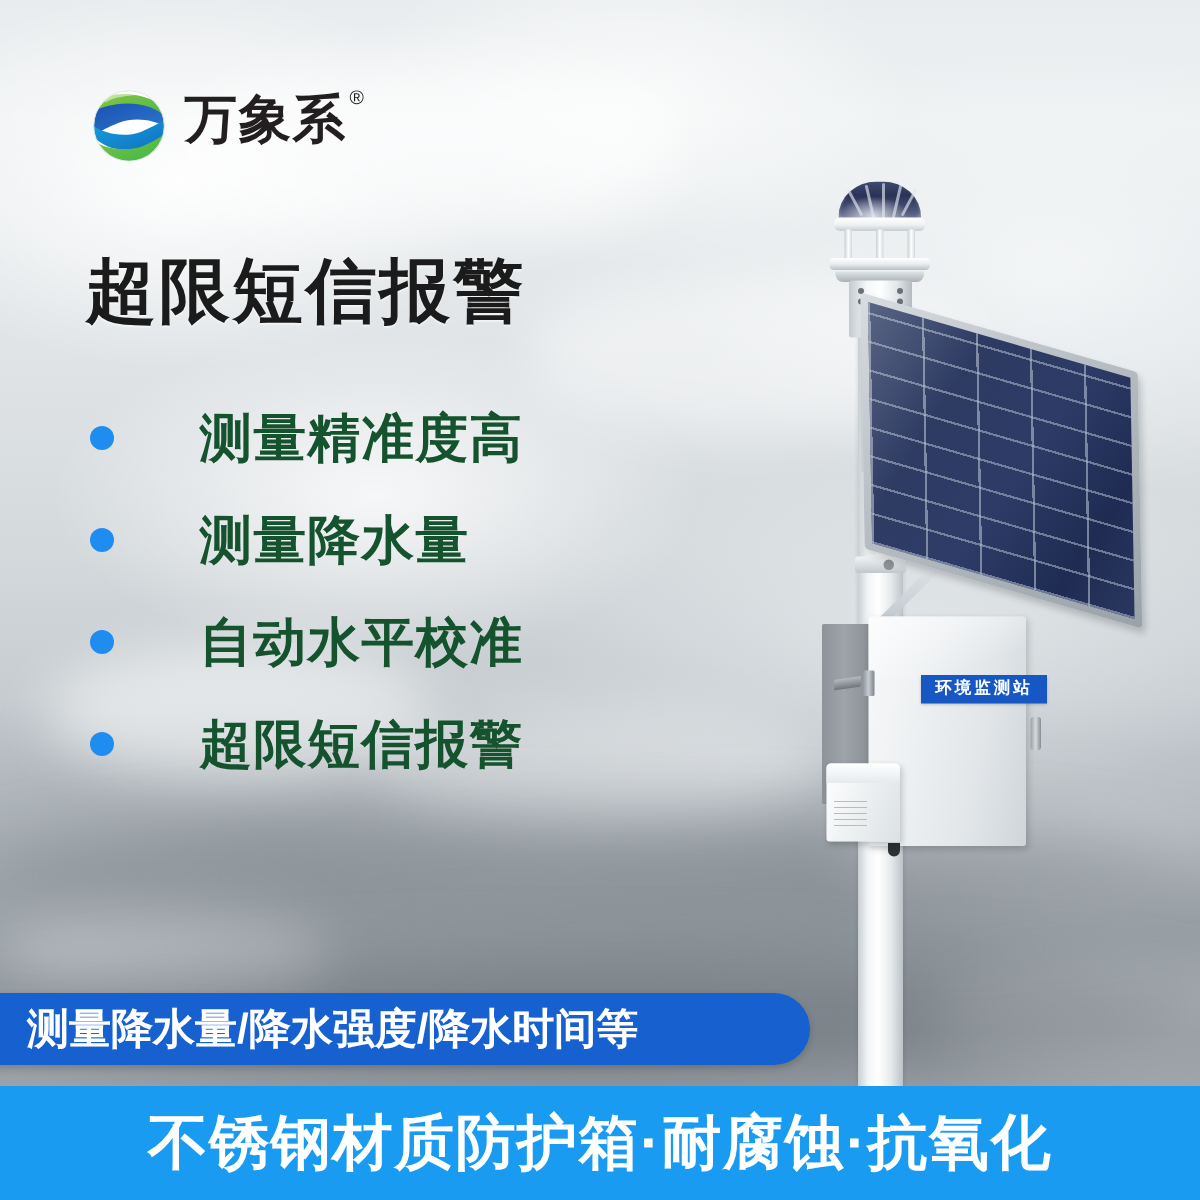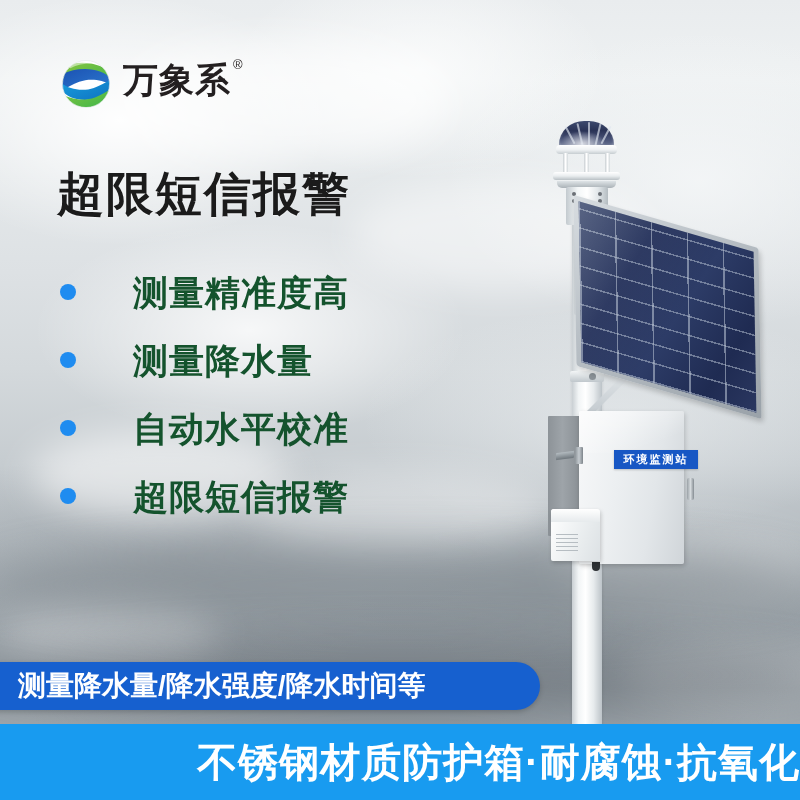--- a/index.html
+++ b/index.html
@@ -444,21 +444,21 @@
   
   .bottom-bar {
     position: absolute;
     left: 0;
     top: 724px;
     width: 800px;
     height: 76px;
     background: #189bf0;
     display: flex;
     align-items: center;
-    justify-content: flex-end;
+    justify-content: center;
   }
   .bottom-bar-text {
     color: #ffffff;
     font-size: 40px;
     font-weight: bold;
     letter-spacing: 1px;
     line-height: 1;
     white-space: nowrap;
   }
 </style>

